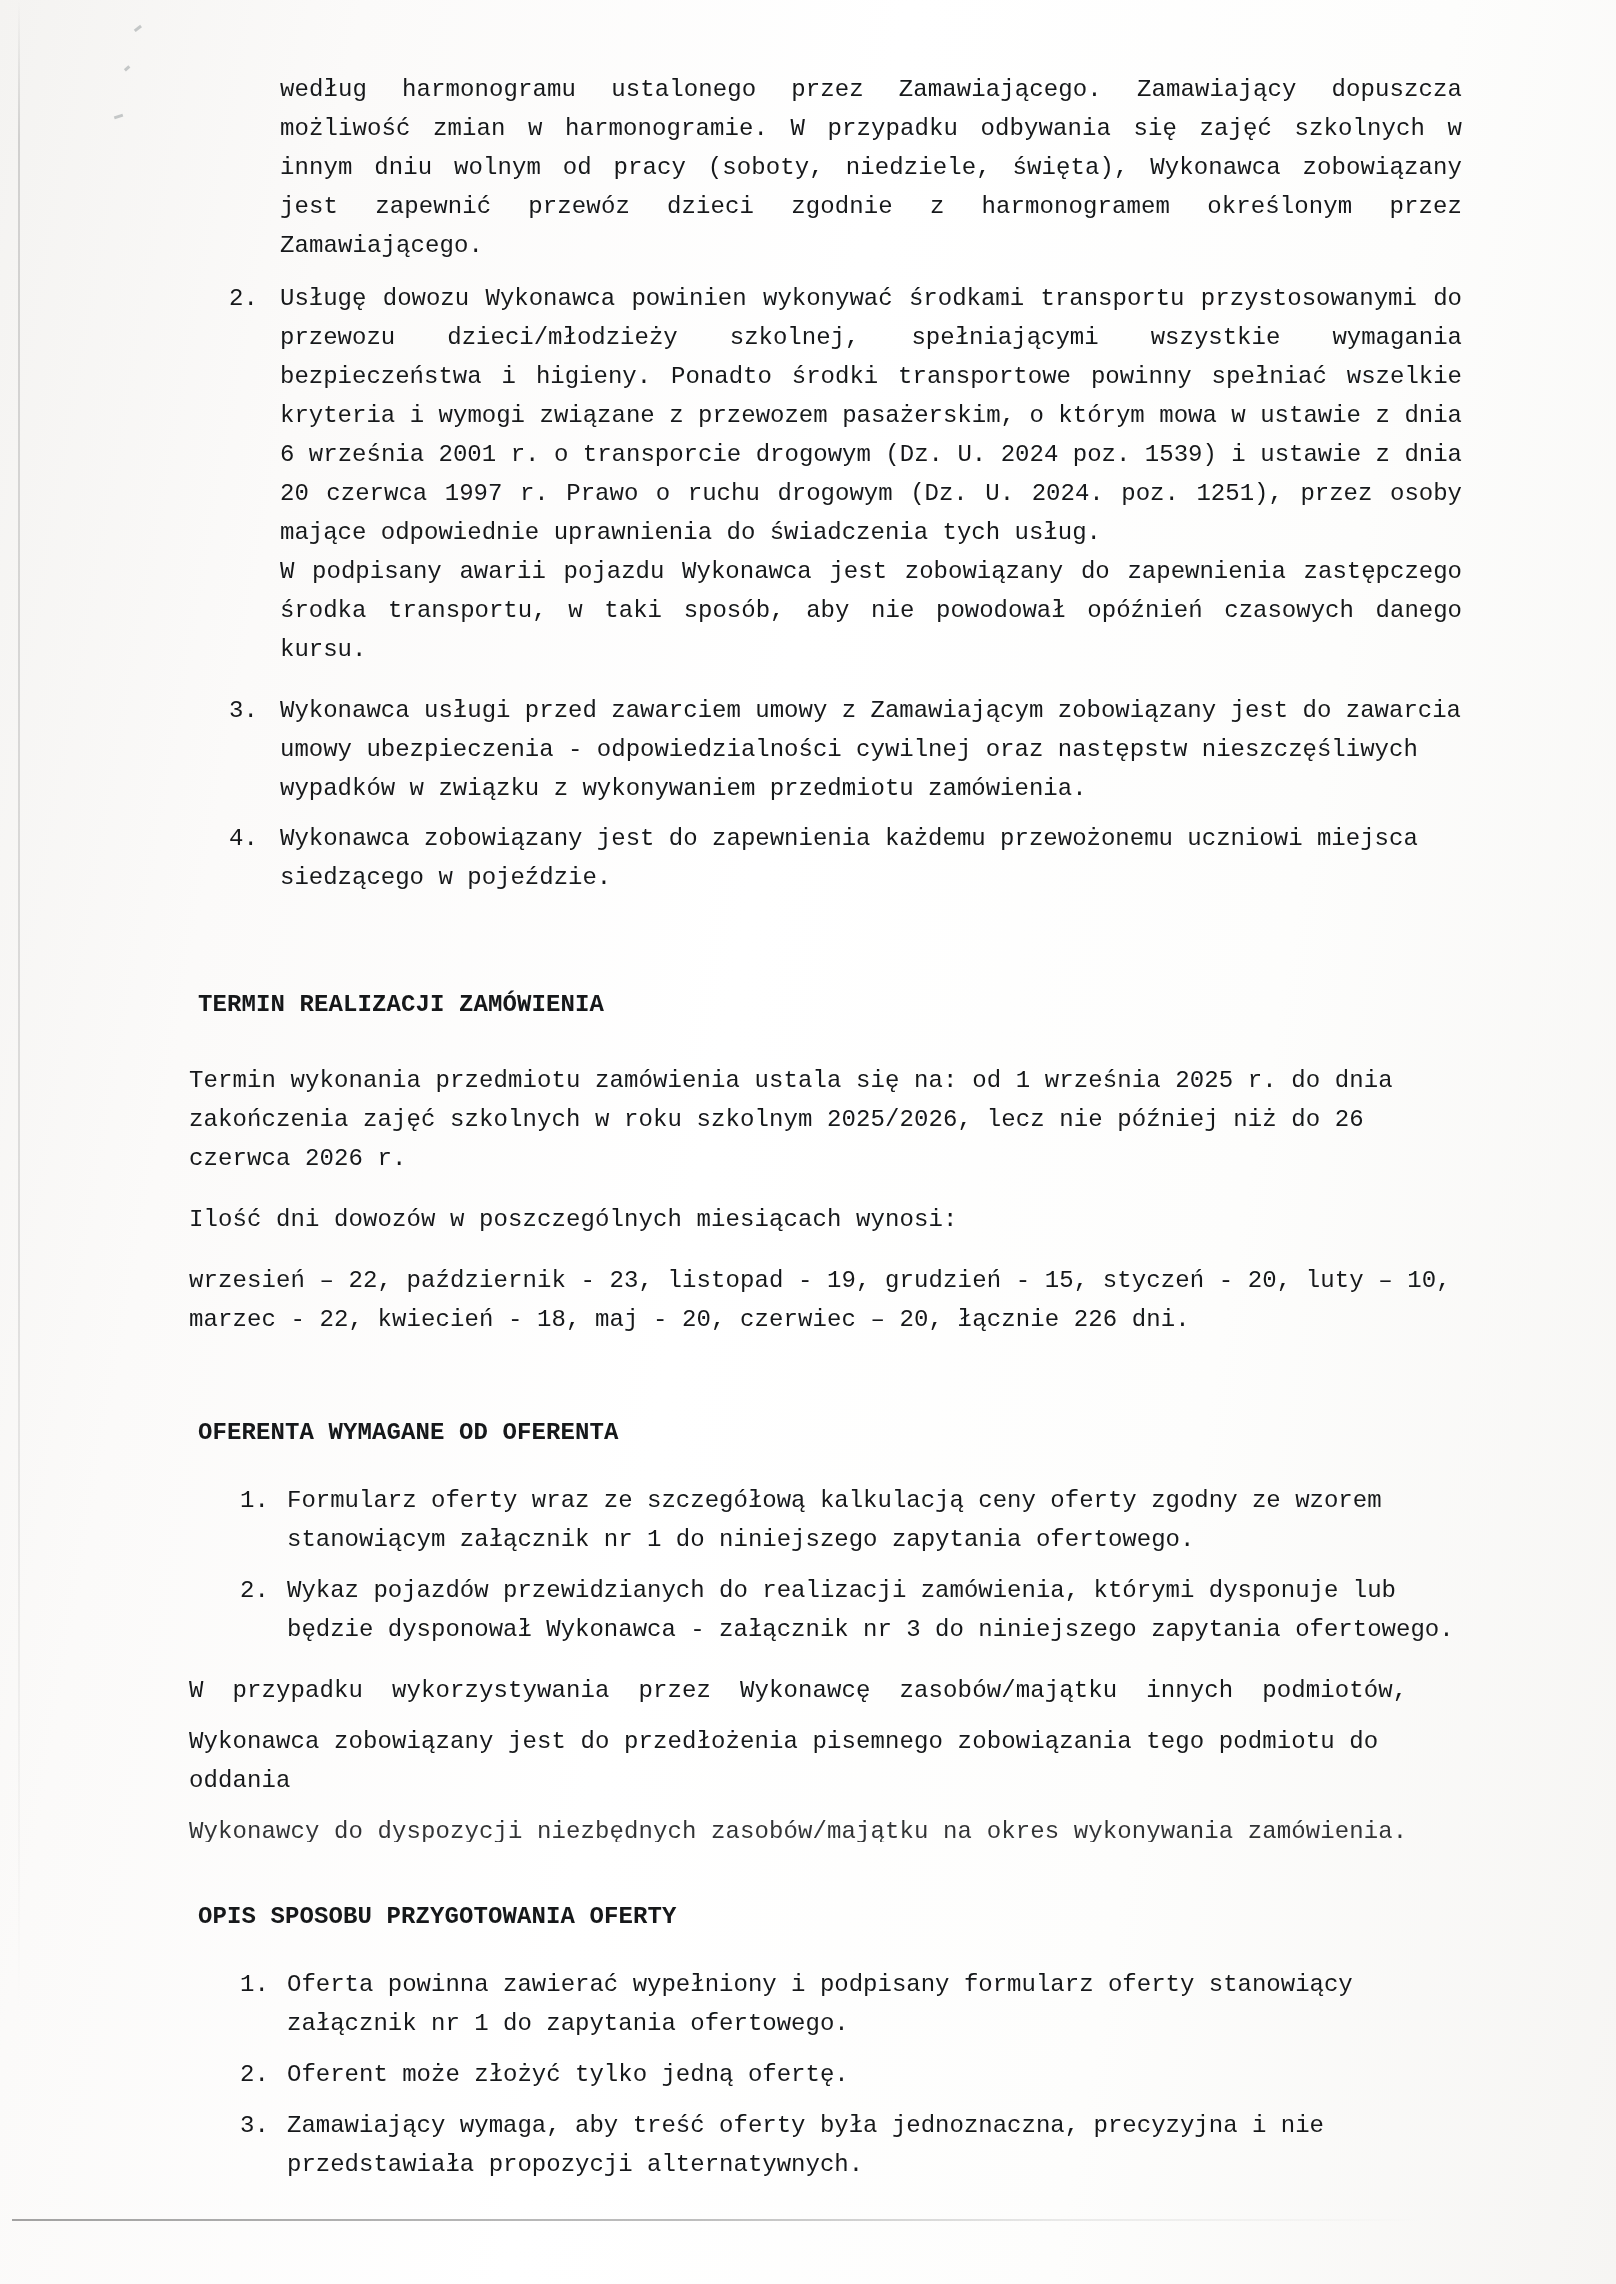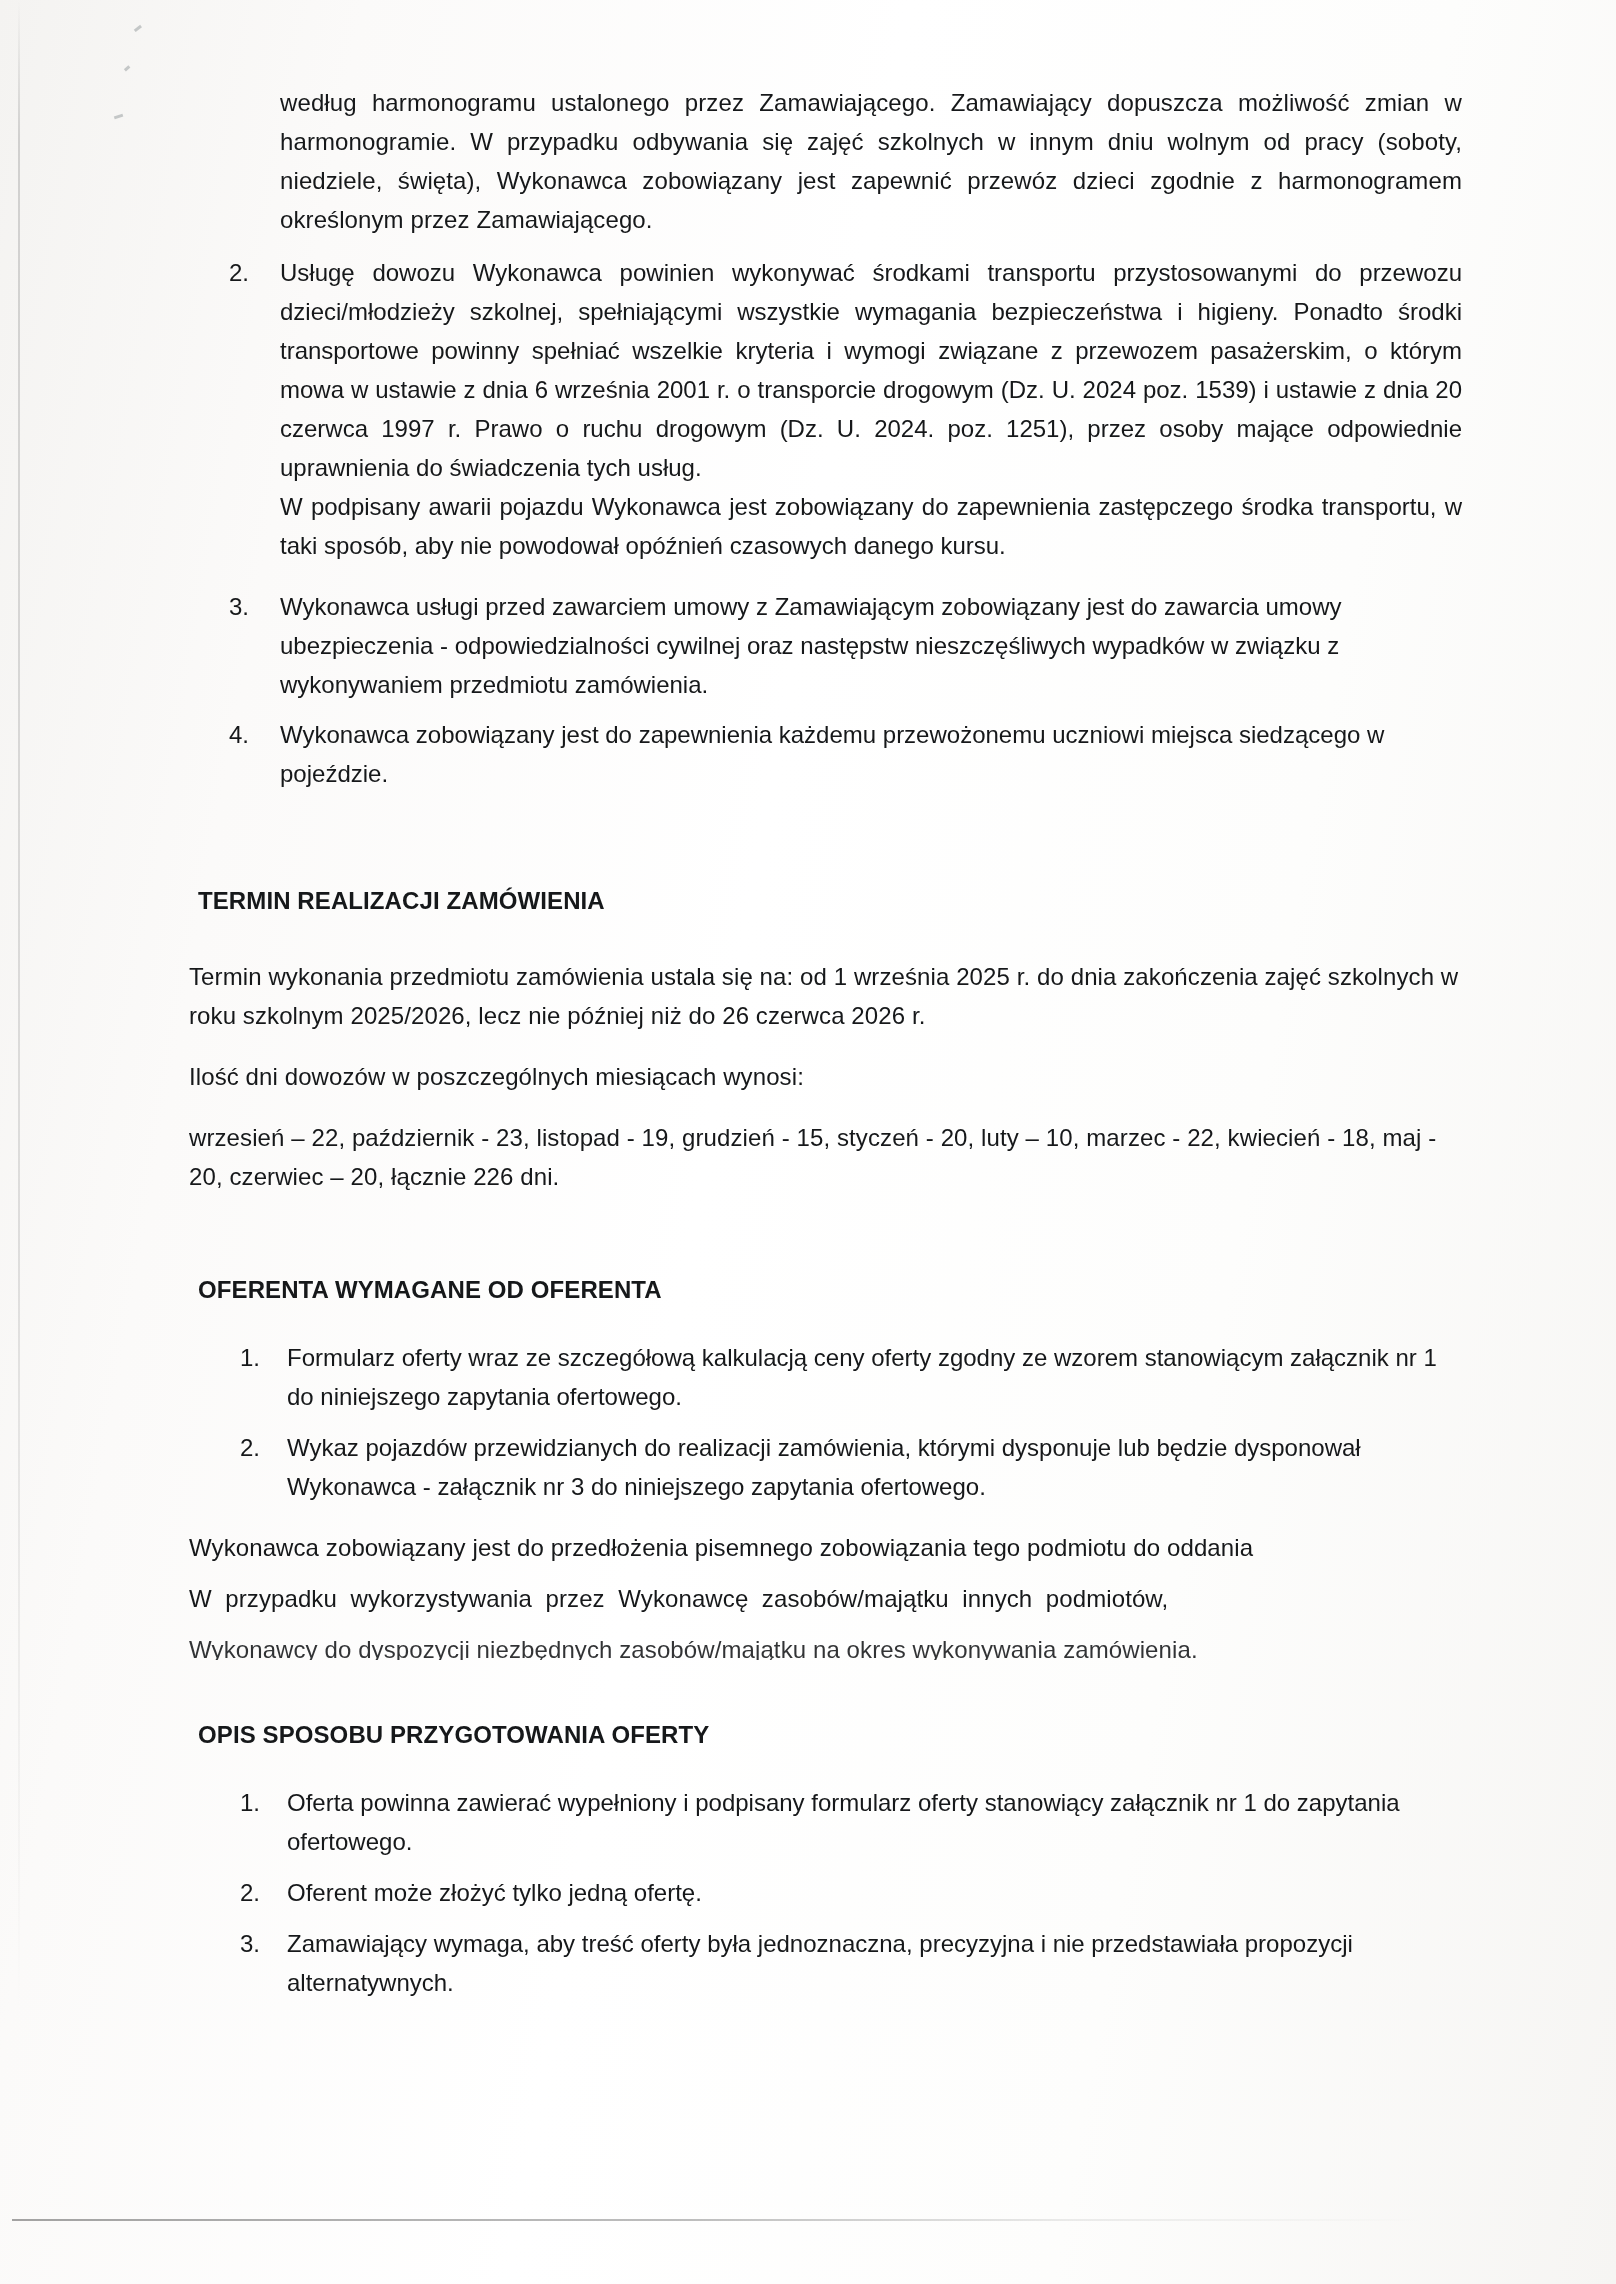--- a/index.html
+++ b/index.html
@@ -46,22 +46,23 @@
     position: absolute;
     background: #9aa0a3;
     pointer-events: none;
     opacity: .55;
   }
 
   
   .content {
     position: absolute;
     left: 189px;
-    top: 83px;
+    top: 70px;
     width: 1273px;
+    font-family: Liberation Mono, monospace;
   }
 
   .para {
     font-size: 24px;
     line-height: 39px;
     text-align: justify;
     text-justify: inter-word;
     margin: 0;
     letter-spacing: 0.1px;
   }
@@ -196,22 +197,22 @@
         <span class="li-body">Formularz oferty wraz ze szczegółową kalkulacją ceny oferty zgodny ze wzorem stanowiącym załącznik nr 1 do niniejszego zapytania ofertowego.</span>
       </li>
       <li style="margin-top:11.7px;">
         <span class="marker">2.</span>
         <span class="li-body">Wykaz pojazdów przewidzianych do realizacji zamówienia, którymi dysponuje lub będzie dysponował Wykonawca - załącznik nr 3 do niniejszego zapytania ofertowego.</span>
       </li>
     </ol>
 
     <div class="sp-xs"></div>
 
+    <p class="para nojust" style="white-space:pre;">W  przypadku  wykorzystywania  przez  Wykonawcę  zasobów/majątku  innych  podmiotów,</p>
     <p class="para nojust">Wykonawca zobowiązany jest do przedłożenia pisemnego zobowiązania tego podmiotu do oddania</p>
-    <p class="para nojust" style="white-space:pre;">W  przypadku  wykorzystywania  przez  Wykonawcę  zasobów/majątku  innych  podmiotów,</p>
     <p class="para nojust faded clipped">Wykonawcy do dyspozycji niezbędnych zasobów/majątku na okres wykonywania zamówienia.</p>
 
     <div class="sp-l"></div>
 
     <h2 class="section">OPIS SPOSOBU PRZYGOTOWANIA OFERTY</h2>
 
     <div class="sp-s"></div>
 
     <ol class="numlist deep">
       <li>

